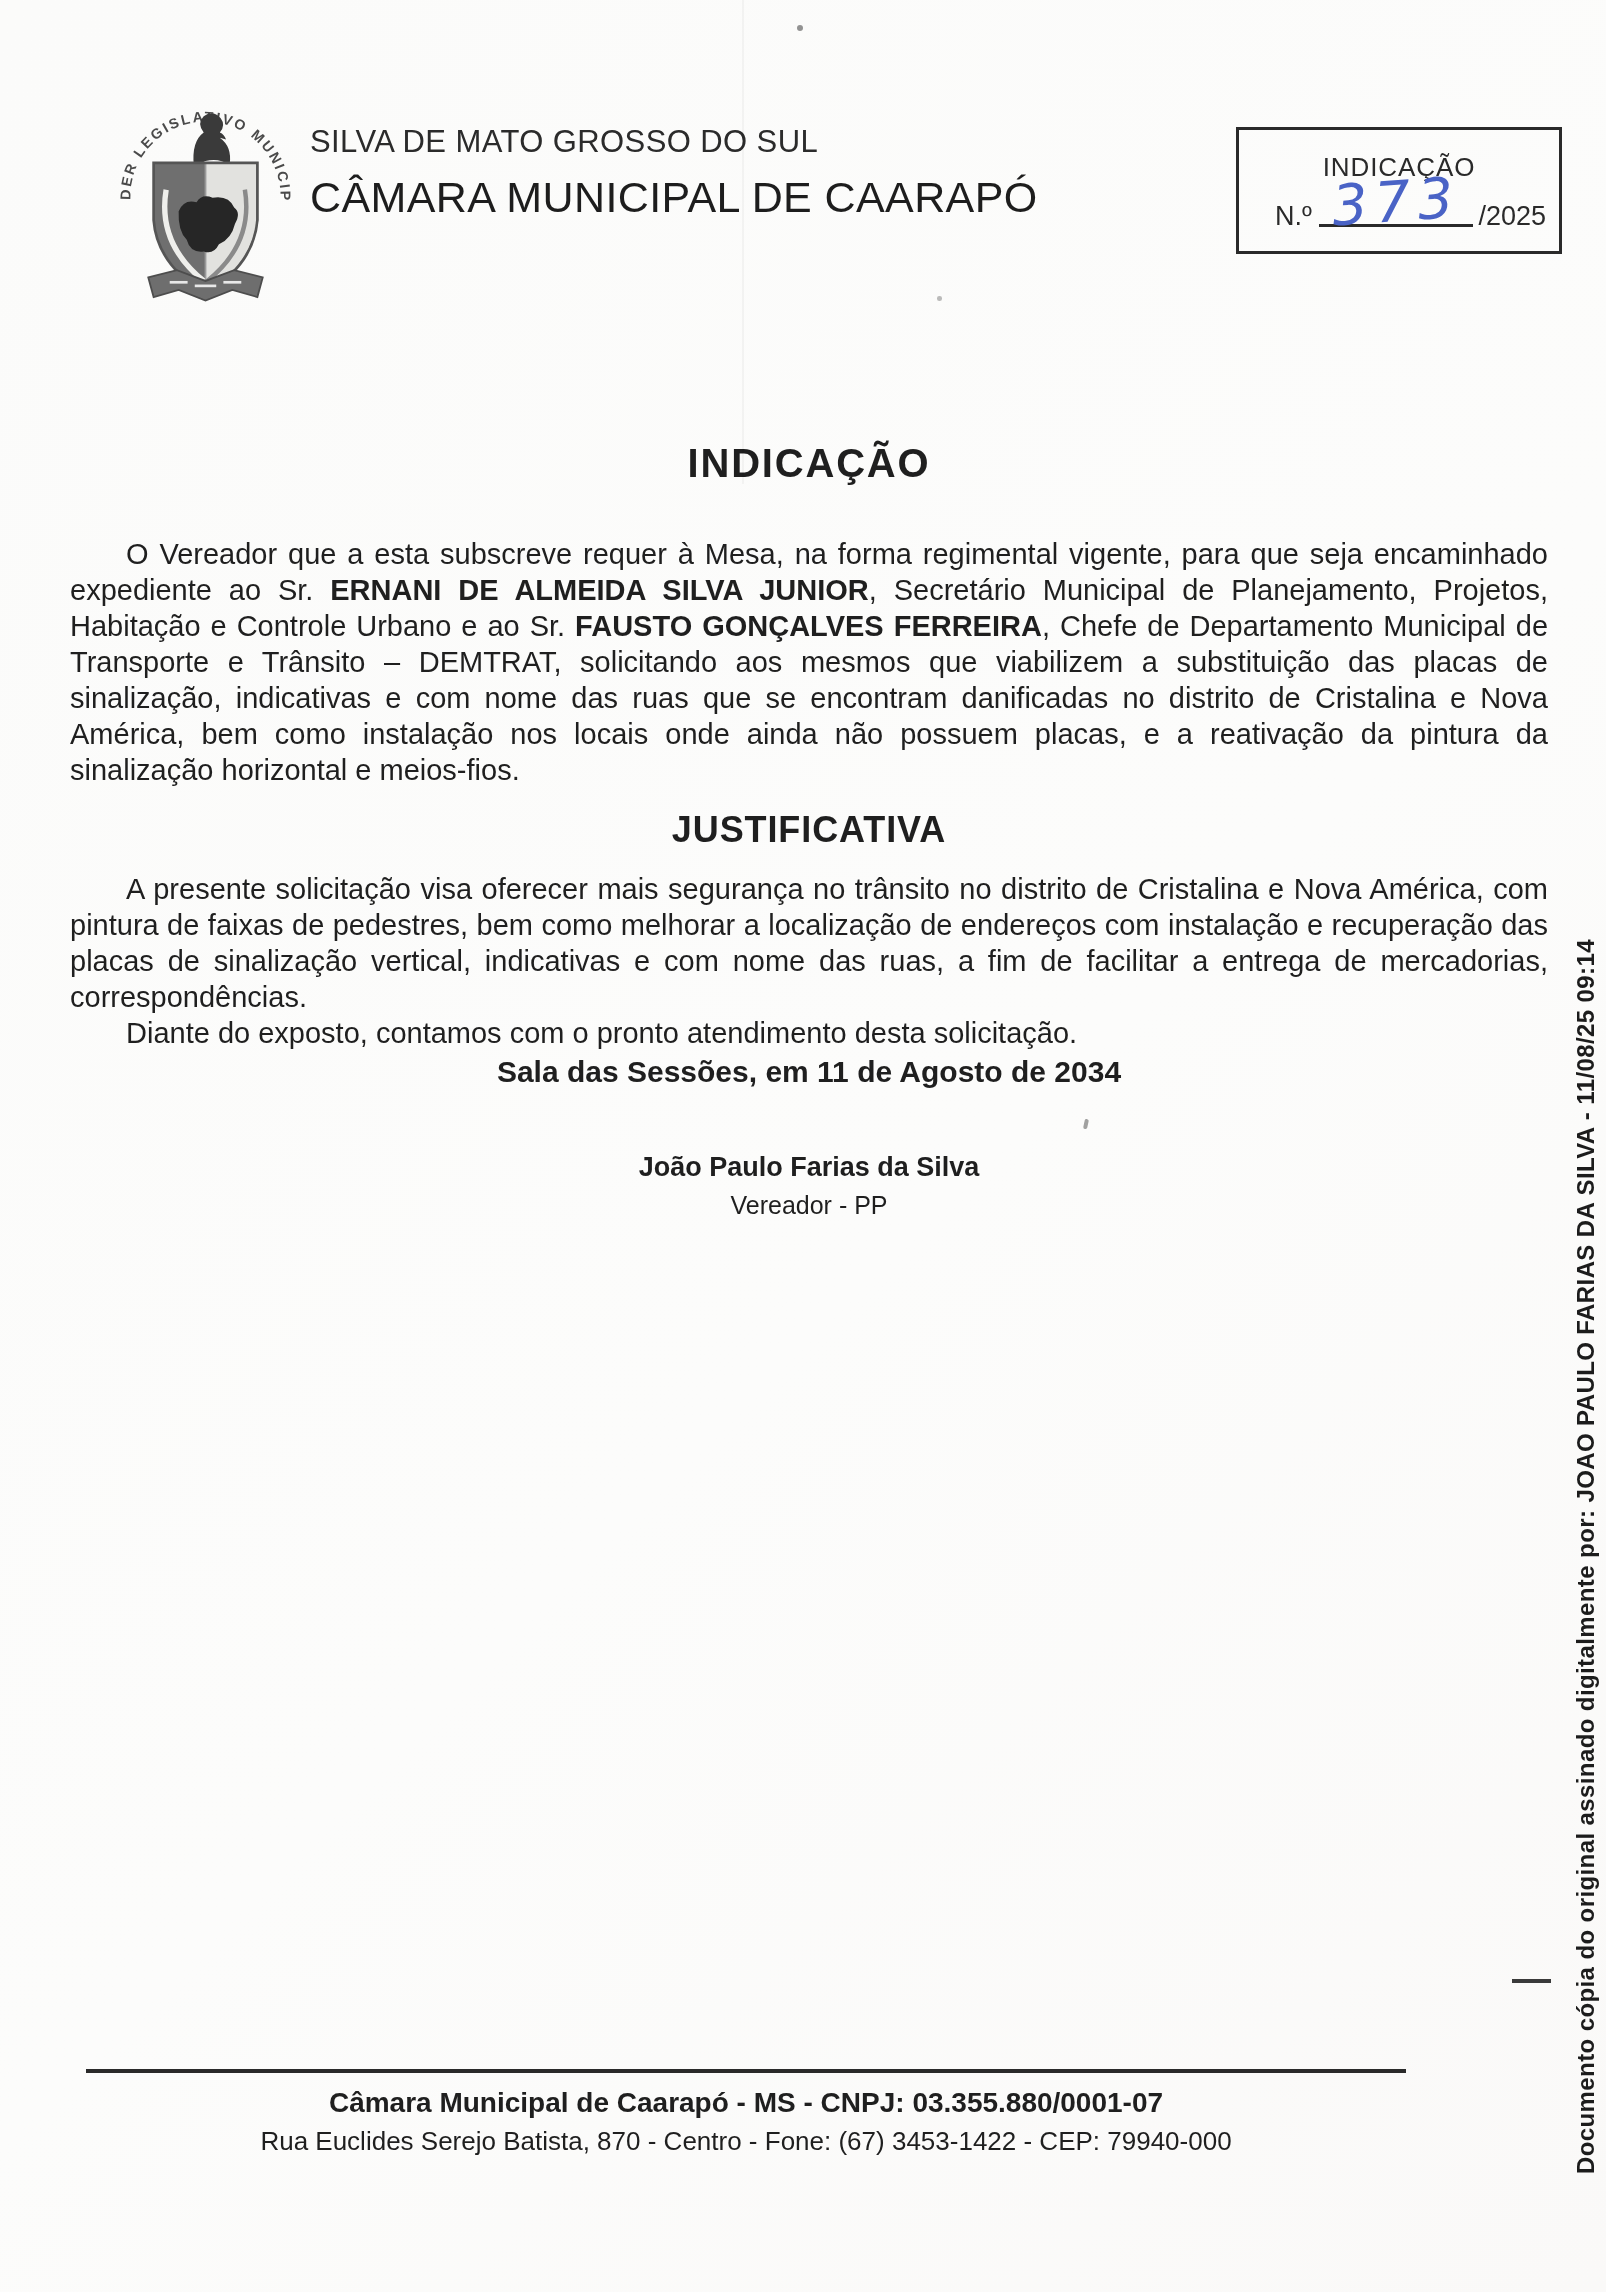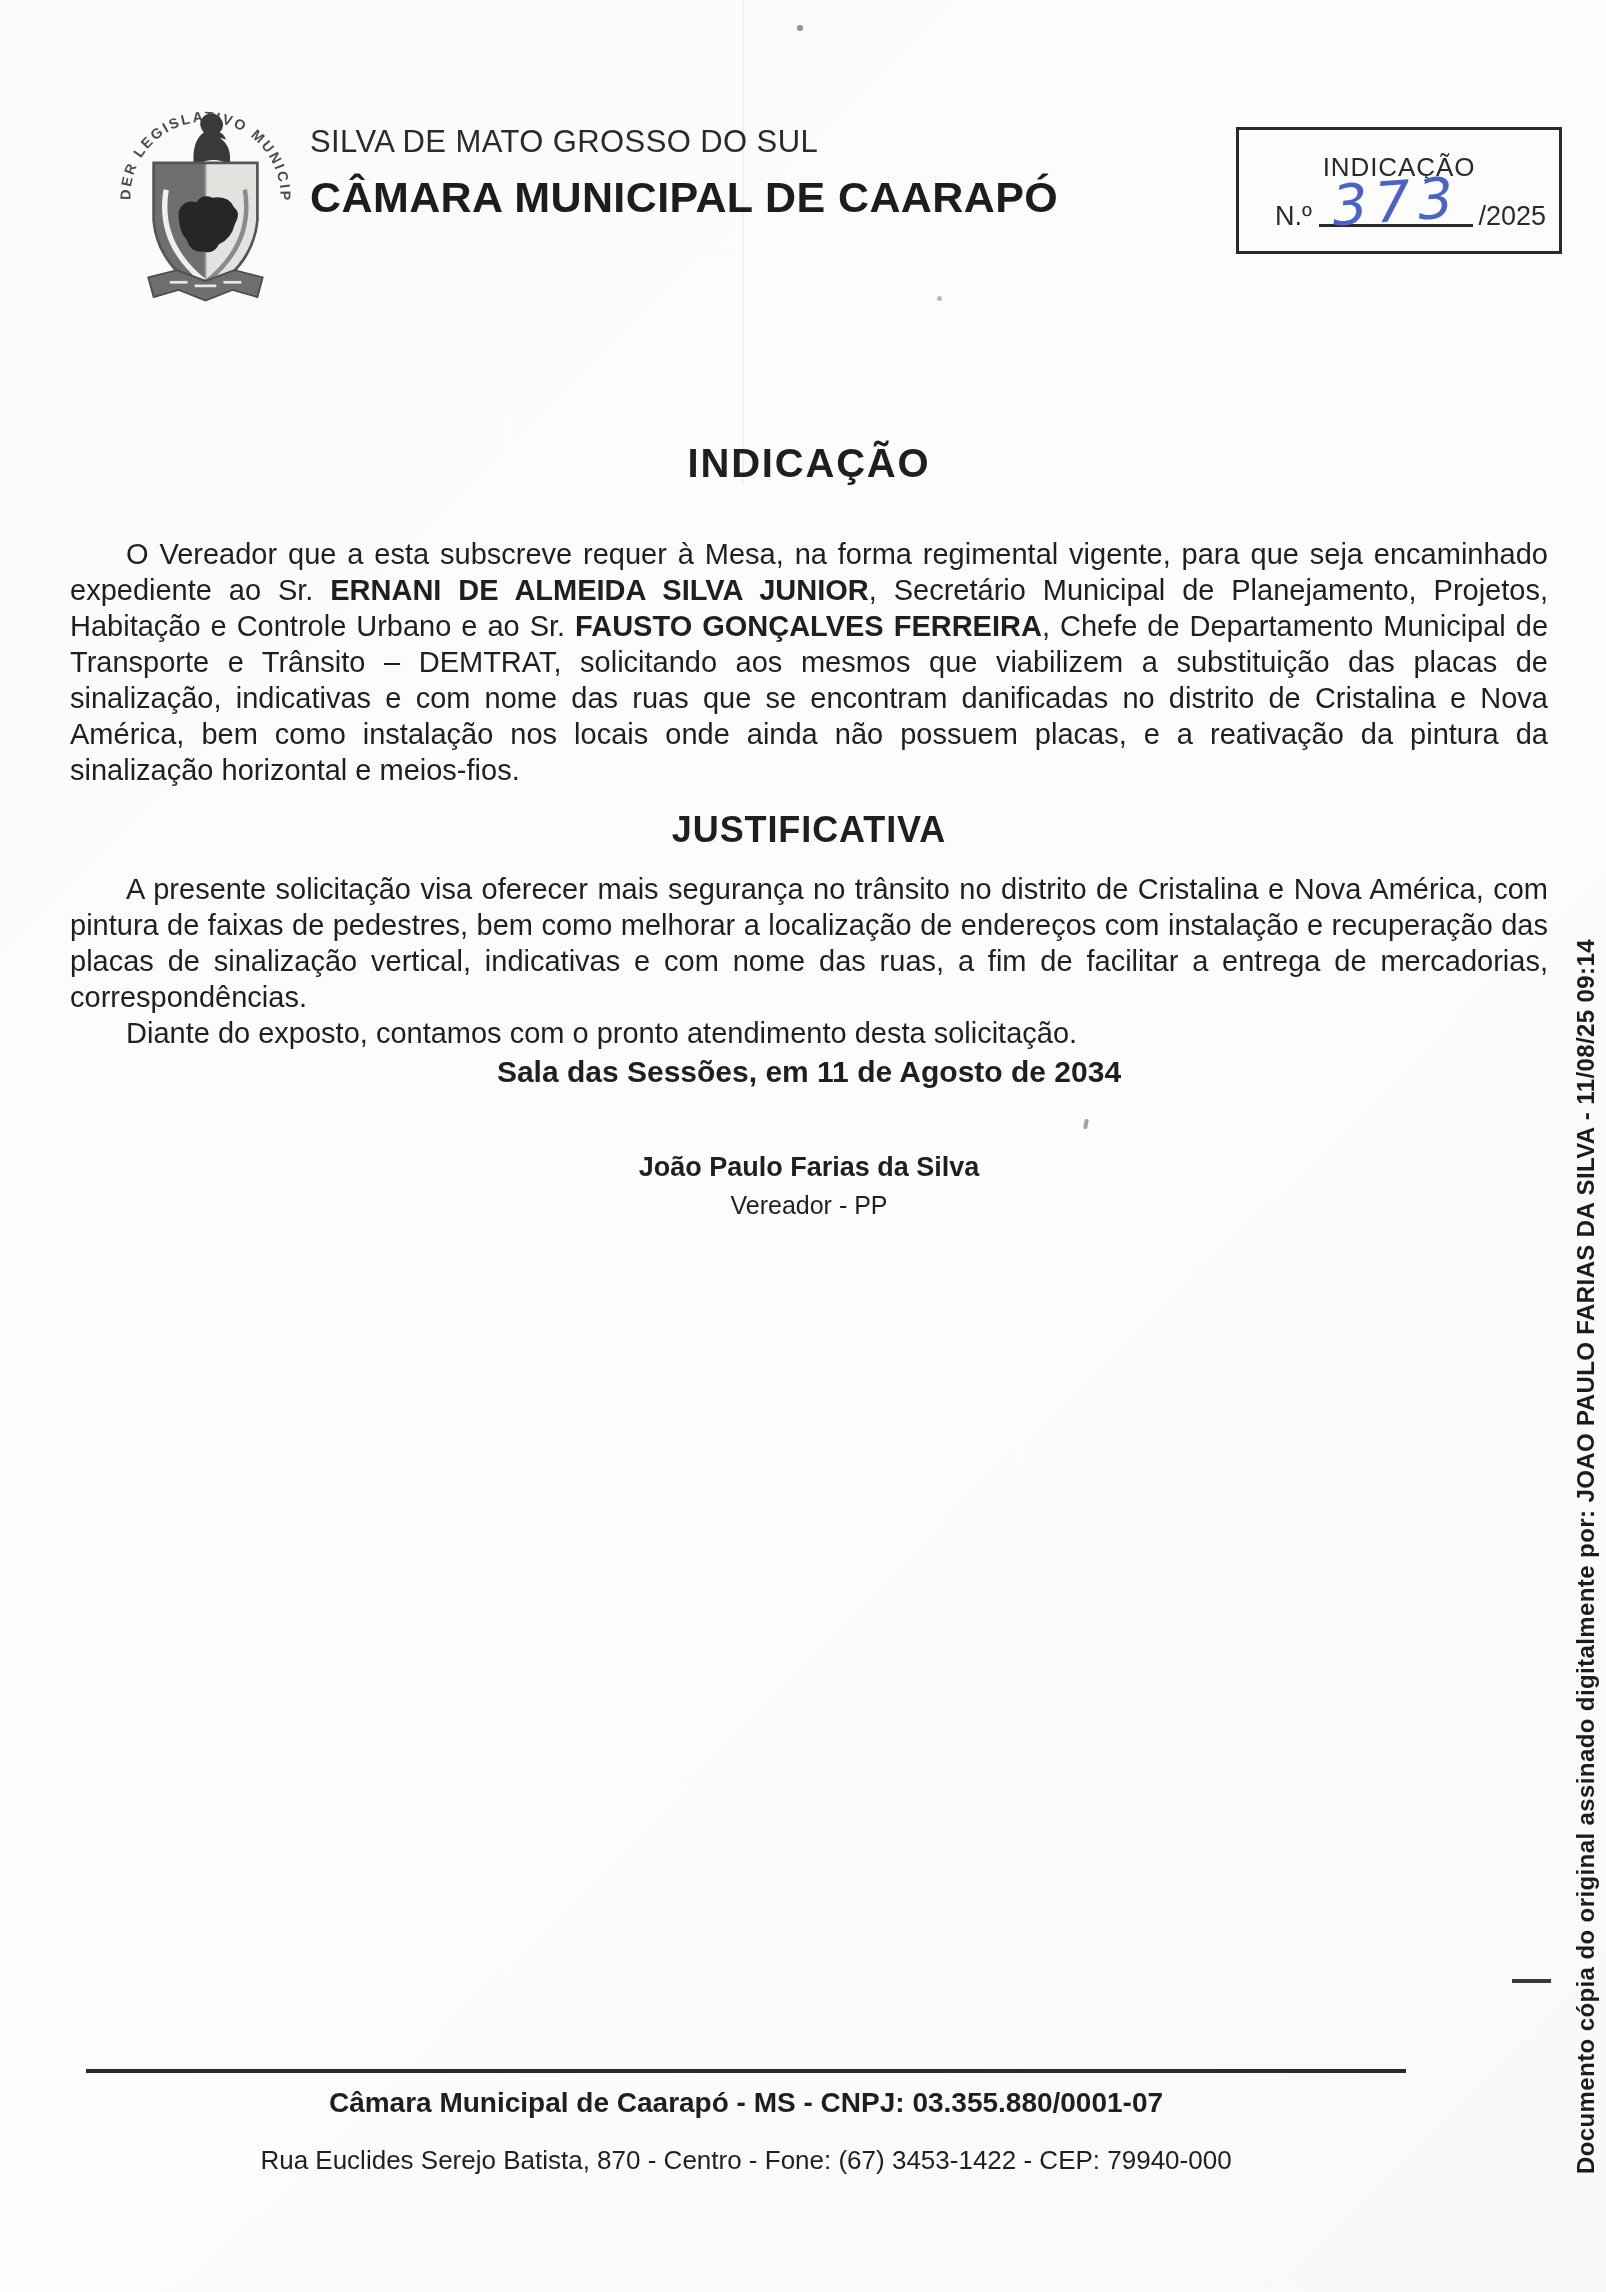--- a/index.html
+++ b/index.html
@@ -9,21 +9,21 @@
     margin:0 auto;
     background:linear-gradient(135deg,#fbfbfa 0%,#fcfcfb 55%,#faf9f8 100%);
     font-family:"Liberation Sans",sans-serif;
     color:#222;
     overflow:hidden;
   }
   
   .logo{position:absolute;left:107px;top:77px;width:197px;height:229px;}
   .header-text{position:absolute;left:310px;top:124px;}
   .state-line{font-size:31px;letter-spacing:0.4px;color:#2b2b2b;white-space:nowrap;}
-  .org-line{font-size:43px;font-weight:bold;color:#1d1d1d;margin-top:12.5px;letter-spacing:0.4px;white-space:nowrap;}
+  .org-line{font-size:43px;font-weight:normal;color:#1d1d1d;margin-top:12.5px;letter-spacing:0.4px;white-space:nowrap;}
   
   .number-box{
     position:absolute;left:1236px;top:127px;width:326px;height:127px;
     border:3.6px solid #2a2a2a;box-sizing:border-box;background:transparent;
   }
   .nb-title{text-align:center;margin-top:21.5px;font-size:26px;color:#2a2a2a;letter-spacing:0.9px;}
   .nb-line{display:flex;align-items:baseline;margin:0 0 0 36px;font-size:27px;color:#2a2a2a;}
   .nb-prefix{flex:0 0 auto;}
   .nb-value{flex:0 0 auto;width:154px;margin-left:7.2px;border-bottom:3.6px solid #2a2a2a;text-align:center;height:41px;position:relative;}
   .nb-hand{
@@ -41,21 +41,21 @@
   .justification{position:absolute;top:871px;left:70px;width:1478px;font-size:29px;line-height:36px;text-align:justify;color:#1f1f1f;}
   .justification p{margin:0;text-indent:56px;}
   .date-line{position:absolute;top:1055px;left:70px;width:1478px;text-align:center;font-size:30px;font-weight:bold;color:#1f1f1f;}
   .signature{position:absolute;top:1152px;left:70px;width:1478px;text-align:center;color:#1f1f1f;}
   .sig-name{font-size:27px;font-weight:bold;}
   .sig-role{font-size:25px;margin-top:8px;}
   
   .footer-rule{position:absolute;top:2069px;left:86px;width:1320px;height:3.6px;background:#2a2a2a;}
   .footer{position:absolute;top:2087px;left:86px;width:1320px;text-align:center;color:#1f1f1f;}
   .footer-line1{font-size:28px;font-weight:bold;}
-  .footer-line2{font-size:26px;margin-top:26px;}
+  .footer-line2{font-size:26px;margin-top:7px;}
   
   .vertical-sig{
     position:absolute;right:7.2px;top:849px;height:1325px;
     writing-mode:vertical-rl;transform:rotate(180deg);
     font-size:24px;font-weight:bold;white-space:nowrap;color:#1c1c1c;letter-spacing:0.4px;
   }
   
   .speck{position:absolute;border-radius:50%;background:rgba(60,60,60,.55);}
   .speck.s1{left:797px;top:25px;width:6.3px;height:6.3px;}
   .speck.s2{left:937px;top:296px;width:4.5px;height:4.5px;background:rgba(90,90,90,.4);}

